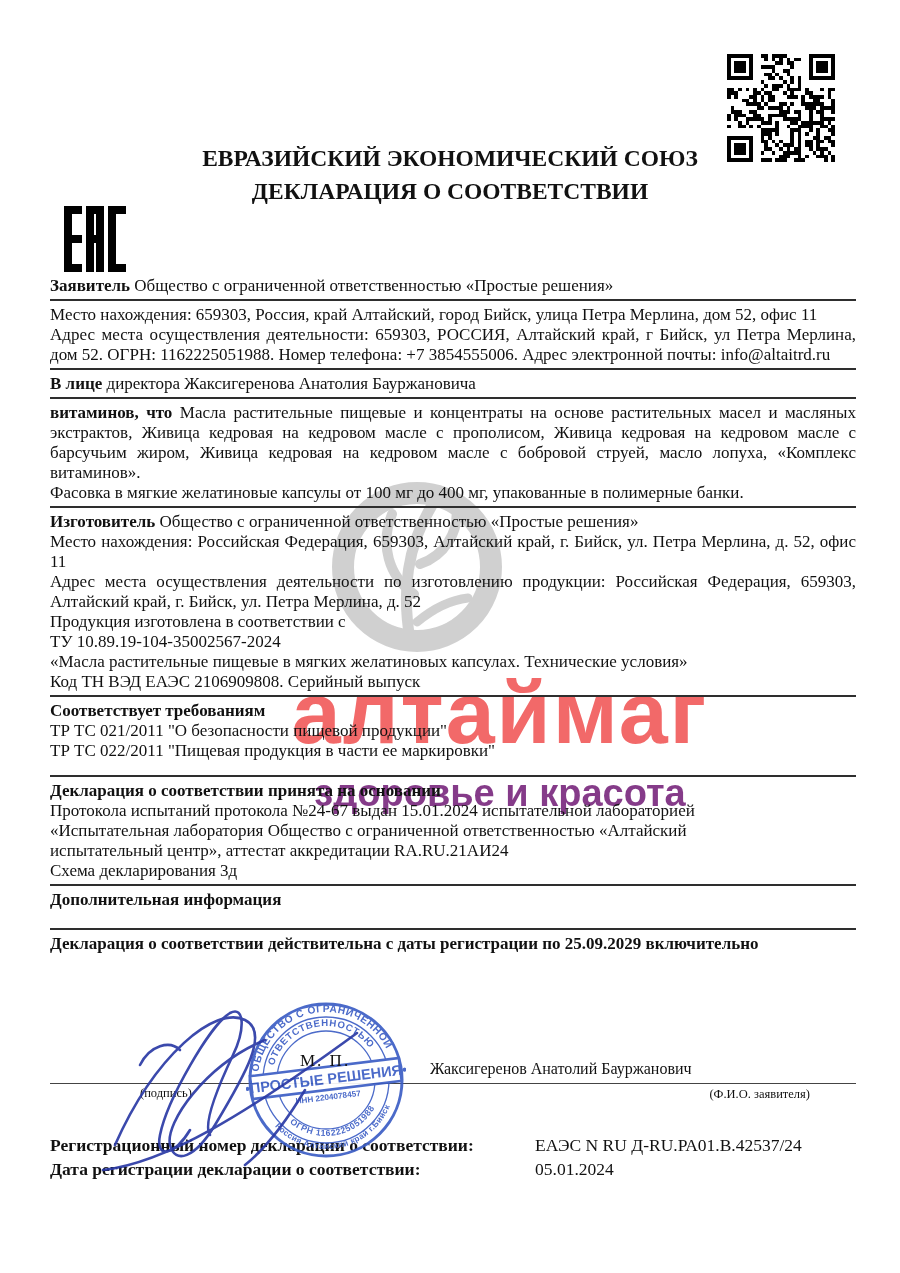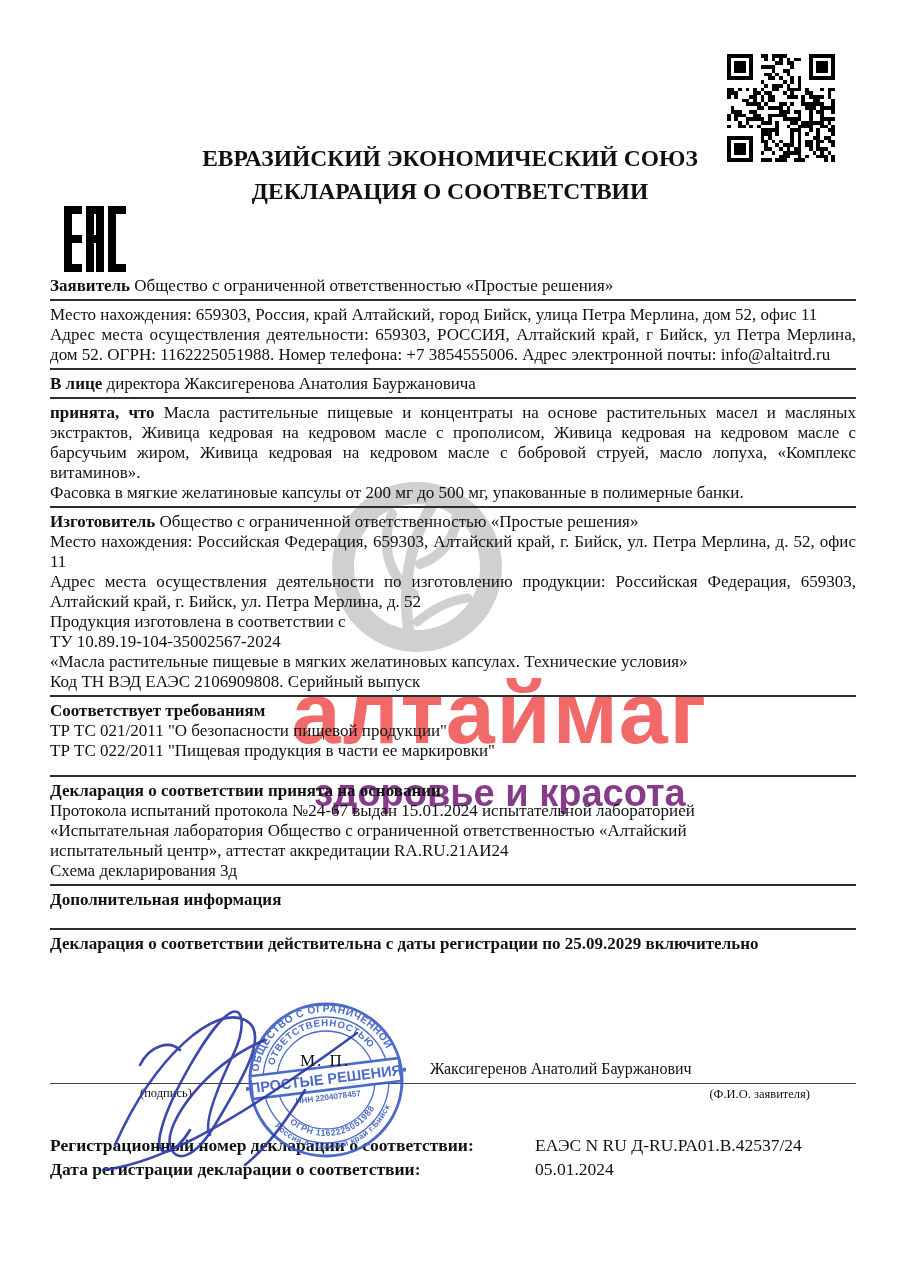--- a/index.html
+++ b/index.html
@@ -384,22 +384,22 @@
 </svg>
 
 <div class="content">
   <p><b>Заявитель</b> <span>Общество с ограниченной ответственностью «Простые решения»</span></p>
   <div class="rule"></div>
   <p class="j">Место нахождения: 659303, Россия, край Алтайский, город Бийск, улица Петра Мерлина, дом 52, офис 11</p>
   <p class="j">Адрес места осуществления деятельности: 659303, РОССИЯ, Алтайский край, г Бийск, ул Петра Мерлина, дом 52. ОГРН: 1162225051988. Номер телефона: +7 3854555006. Адрес электронной почты: info@altaitrd.ru</p>
   <div class="rule"></div>
   <p><b>В лице</b> <span>директора Жаксигеренова Анатолия Бауржановича</span></p>
   <div class="rule"></div>
-  <p class="j"><b>принята, что</b> <span>Масла растительные пищевые и концентраты на основе растительных масел и масляных экстрактов, Живица кедровая на кедровом масле с прополисом, Живица кедровая на кедровом масле с барсучьим жиром, Живица кедровая на кедровом масле с бобровой струей, масло лопуха, «Комплекс витаминов».</span></p>
-  <p>Фасовка в мягкие желатиновые капсулы от 200 мг до 500 мг, упакованные в полимерные банки.</p>
+  <p class="j"><b>витаминов, что</b> <span>Масла растительные пищевые и концентраты на основе растительных масел и масляных экстрактов, Живица кедровая на кедровом масле с прополисом, Живица кедровая на кедровом масле с барсучьим жиром, Живица кедровая на кедровом масле с бобровой струей, масло лопуха, «Комплекс витаминов».</span></p>
+  <p>Фасовка в мягкие желатиновые капсулы от 100 мг до 400 мг, упакованные в полимерные банки.</p>
   <div class="rule"></div>
   <p><b>Изготовитель</b> <span>Общество с ограниченной ответственностью «Простые решения»</span></p>
   <p class="j">Место нахождения: Российская Федерация, 659303, Алтайский край, г. Бийск, ул. Петра Мерлина, д. 52, офис 11</p>
   <p class="j">Адрес места осуществления деятельности по изготовлению продукции: Российская Федерация, 659303, Алтайский край, г. Бийск, ул. Петра Мерлина, д. 52</p>
   <p>Продукция изготовлена в соответствии с</p>
   <p>ТУ 10.89.19-104-35002567-2024</p>
   <p>«Масла растительные пищевые  в мягких желатиновых капсулах. Технические условия»</p>
   <p>Код ТН ВЭД ЕАЭС 2106909808. Серийный выпуск</p>
   <div class="rule"></div>
   <p><b>Соответствует требованиям</b></p>

